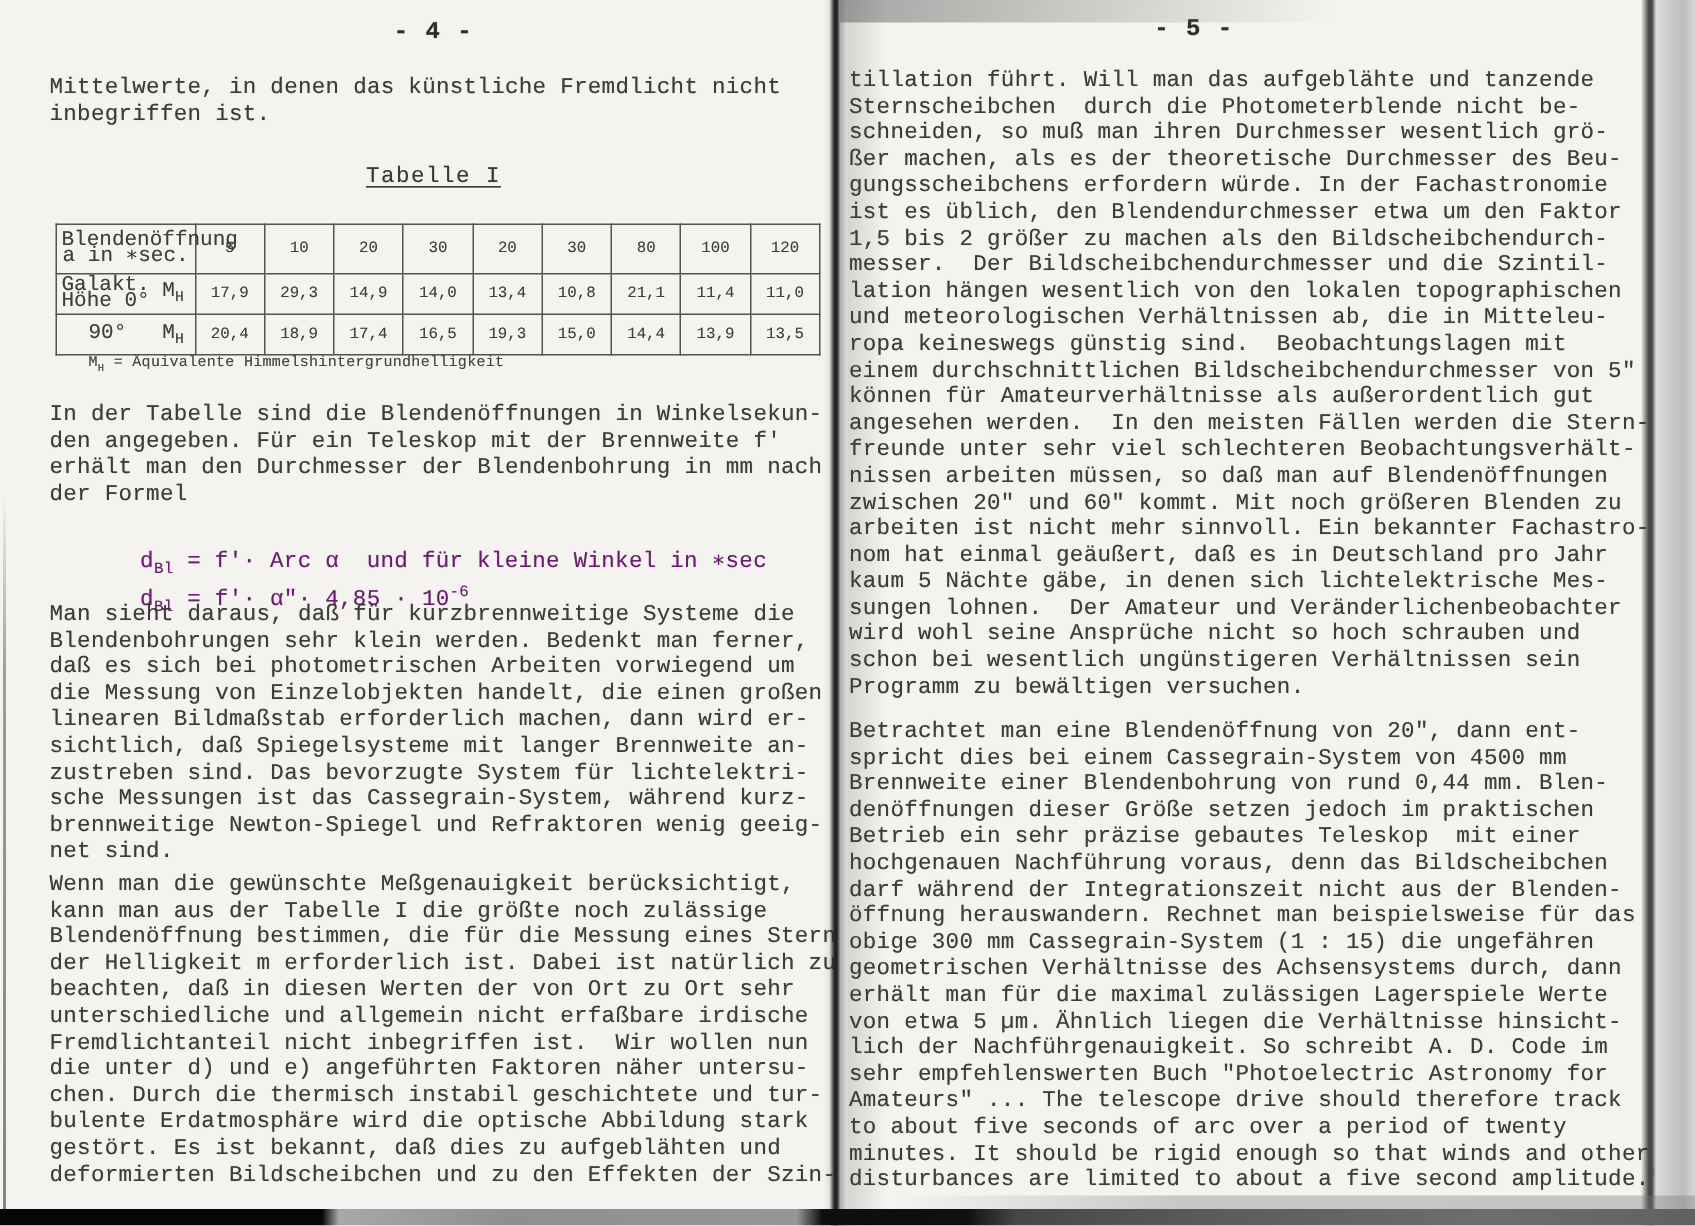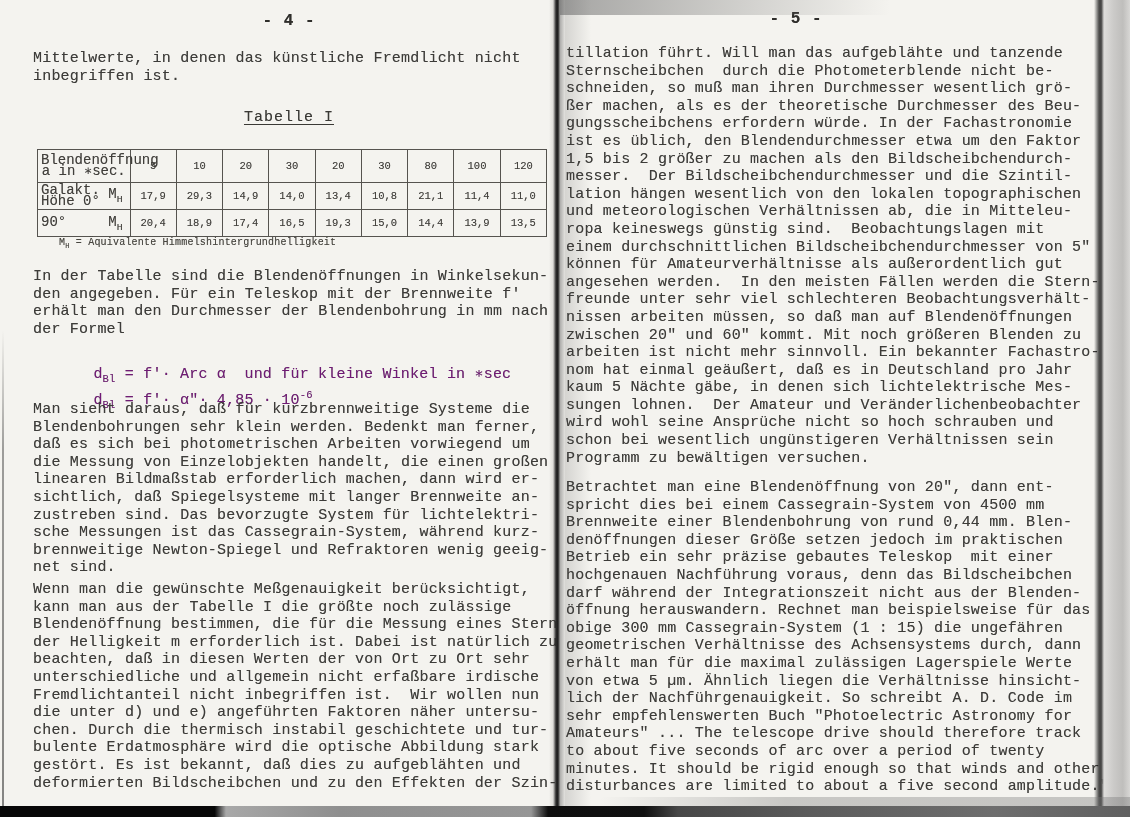--- a/index.html
+++ b/index.html
@@ -99,21 +99,21 @@
       <td>14,9</td>
       <td>14,0</td>
       <td>13,4</td>
       <td>10,8</td>
       <td>21,1</td>
       <td>11,4</td>
       <td>11,0</td>
     </tr>
     <tr class="dr">
       <td class="lbl">
-        <span style="float:left;margin-top:3px;">
+        <span style="float:left;margin-left:18px;margin-top:3px;">
           <span>90°</span>
         </span>
         <span style="float:right;margin-top:3px;margin-right:4px;">
           <span>M</span><sub>H</sub>
         </span>
       </td>
       <td>20,4</td>
       <td>18,9</td>
       <td>17,4</td>
       <td>16,5</td>

